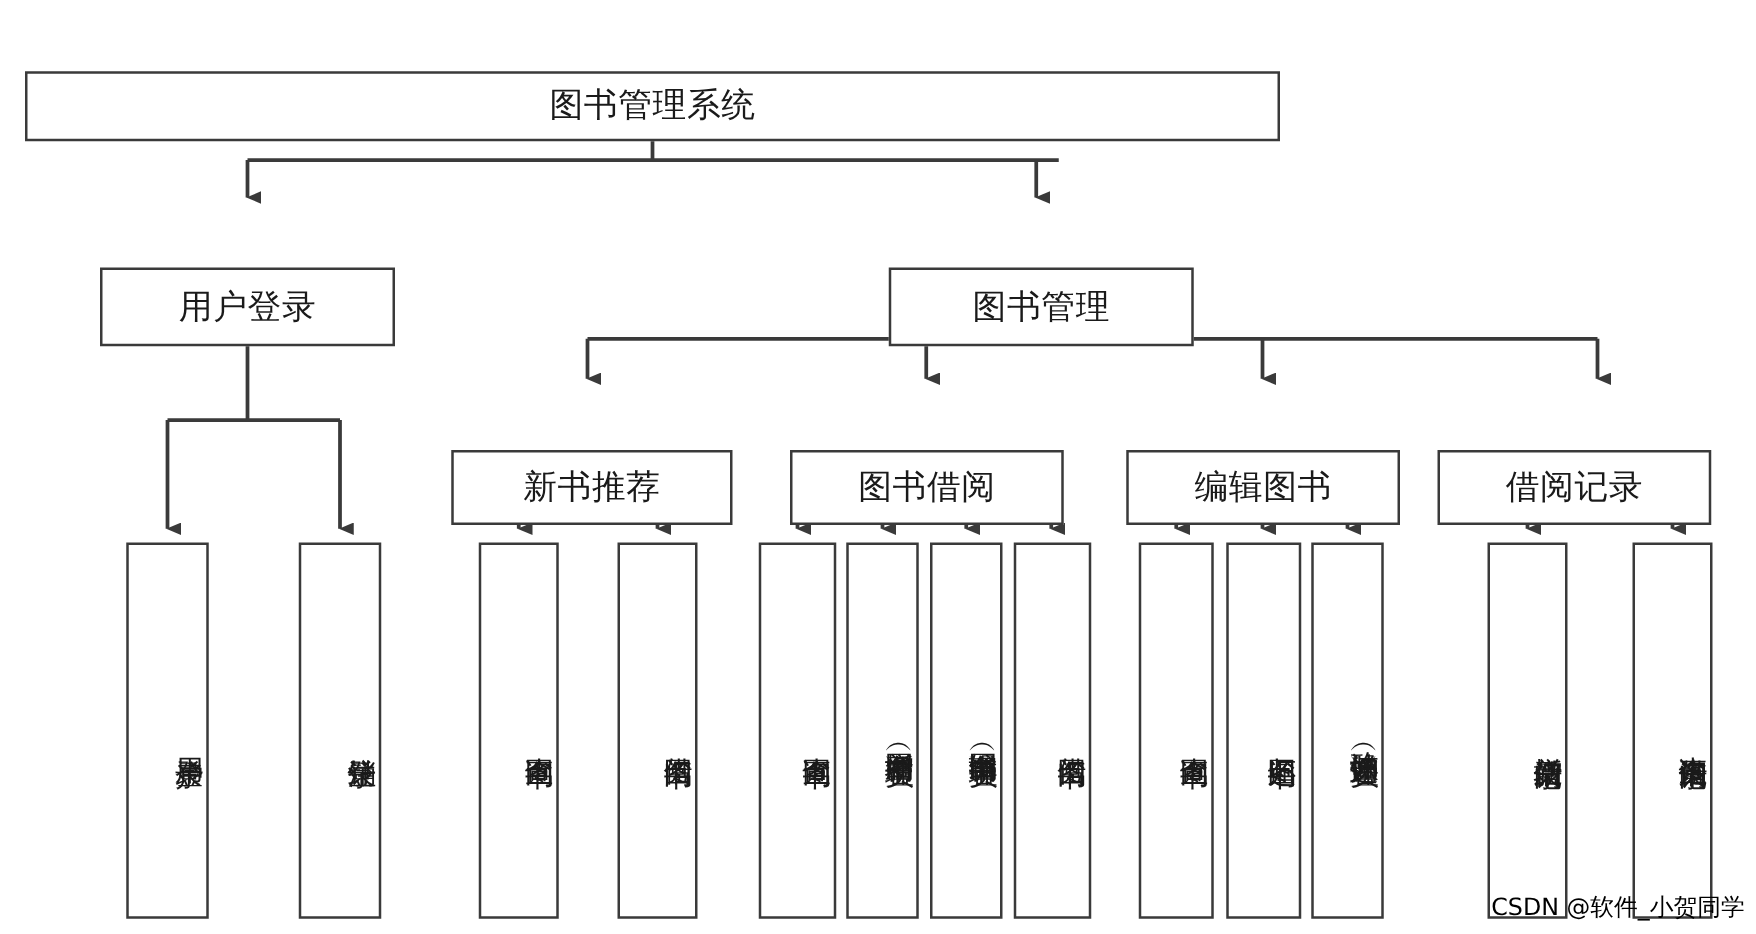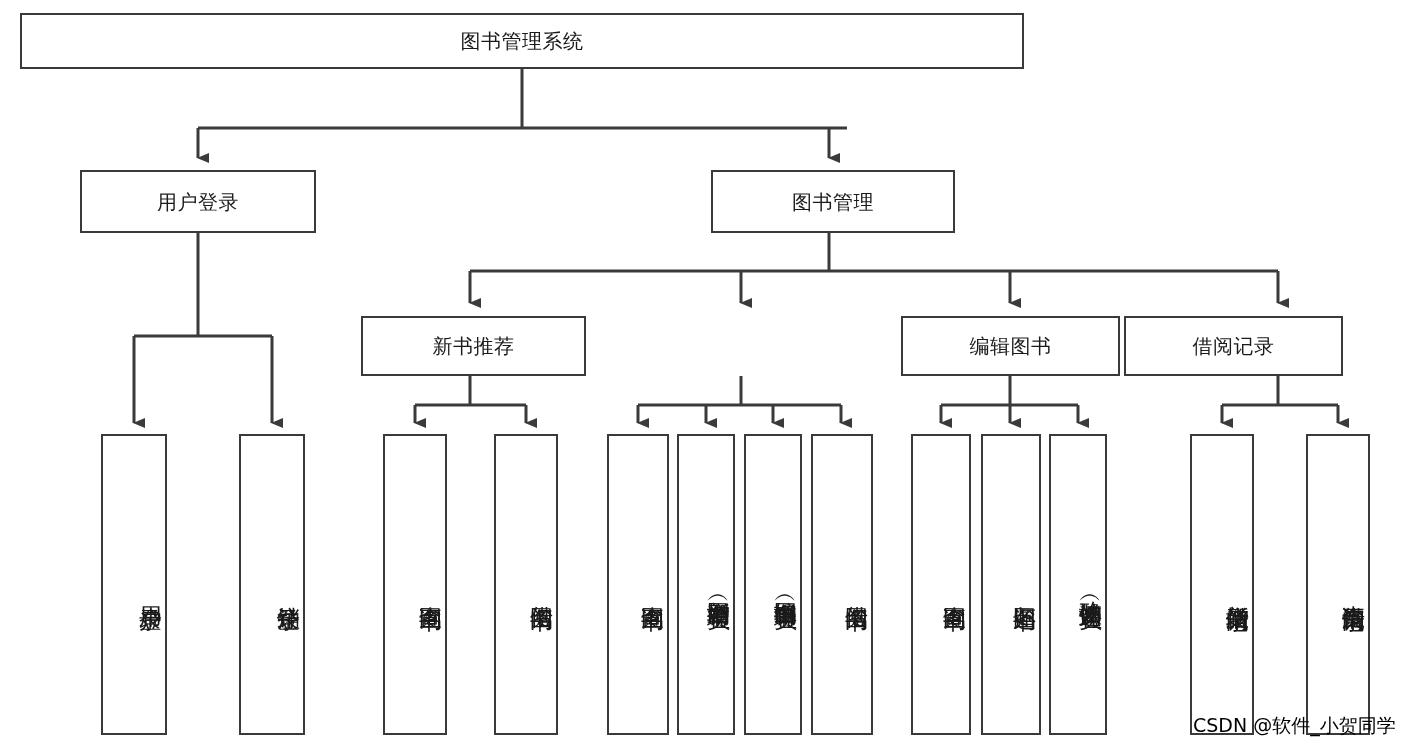--- a/index.html
+++ b/index.html
@@ -32,23 +32,24 @@
     border: 2.5px solid #3a3a3a;
     background: #ffffff;
     display: flex;
     align-items: center;
     justify-content: center;
     color: #1a1a1a;
     text-align: center;
     z-index: 2;
   }
   .node.h {
-    font-size: 20px;
+    font-size: 27px;
     line-height: 1.1;
     letter-spacing: 0.5px;
+    margin-top: 44px;
   }
   .node.v {
     writing-mode: vertical-rl;
     text-orientation: upright;
     font-size: 23px;
     line-height: 1.22;
     letter-spacing: 1px;
     align-items: flex-start;
     justify-content: center;
     padding-top: 10px;
@@ -134,26 +135,29 @@
   </div>
 
   <div class="node h" style="left:711px;top:170px;width:244px;height:63px;">
     <span class="lbl">图书管理</span>
   </div>
 
   <div class="node h" style="left:361px;top:316px;width:225px;height:60px;">
     <span class="lbl">新书推荐</span>
   </div>
 
+  <div class="node h" style="left:632px;top:316px;width:219px;height:60px;">
+    <span class="lbl">图书借阅</span>
+  </div>
 
   <div class="node h" style="left:901px;top:316px;width:219px;height:60px;">
     <span class="lbl">编辑图书</span>
   </div>
 
-  <div class="node h" style="left:1124px;top:316px;width:219px;height:60px;">
+  <div class="node h" style="left:1150px;top:316px;width:219px;height:60px;">
     <span class="lbl">借阅记录</span>
   </div>
 
   <div class="node v" style="left:101px;top:434px;width:66px;height:301px;">
     <span class="lbl">用户登录</span>
   </div>
 
   <div class="node v" style="left:239px;top:434px;width:66px;height:301px;">
     <span class="lbl">注销登录</span>
   </div>

